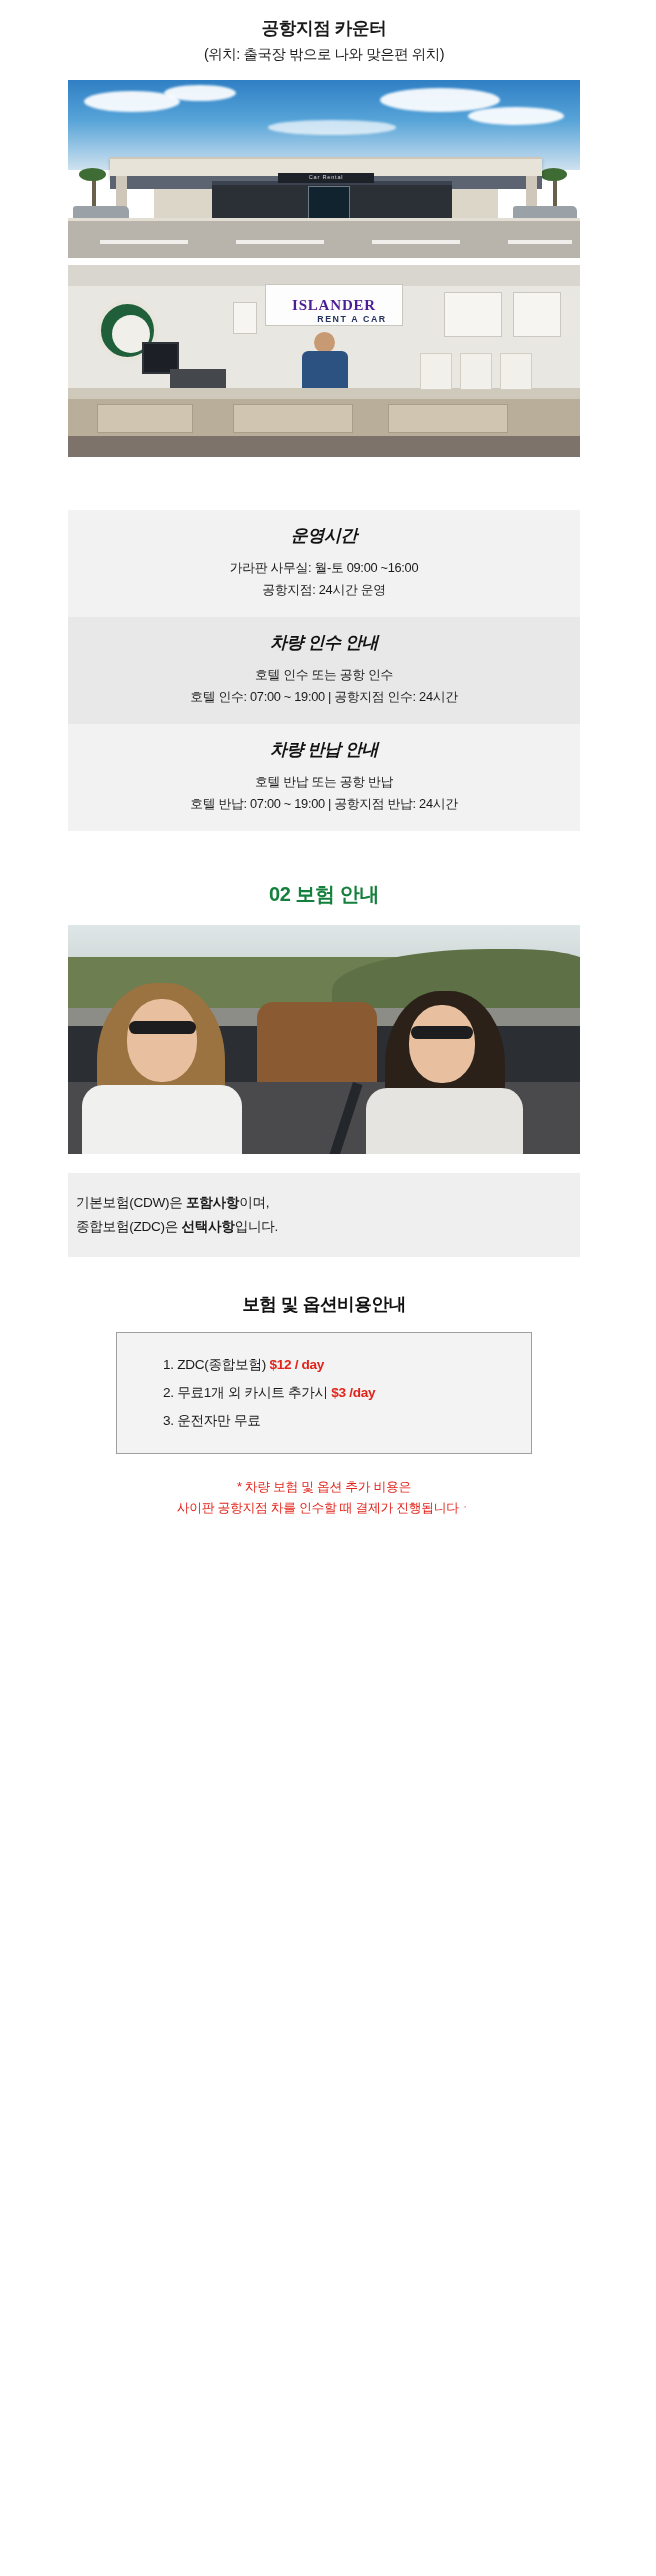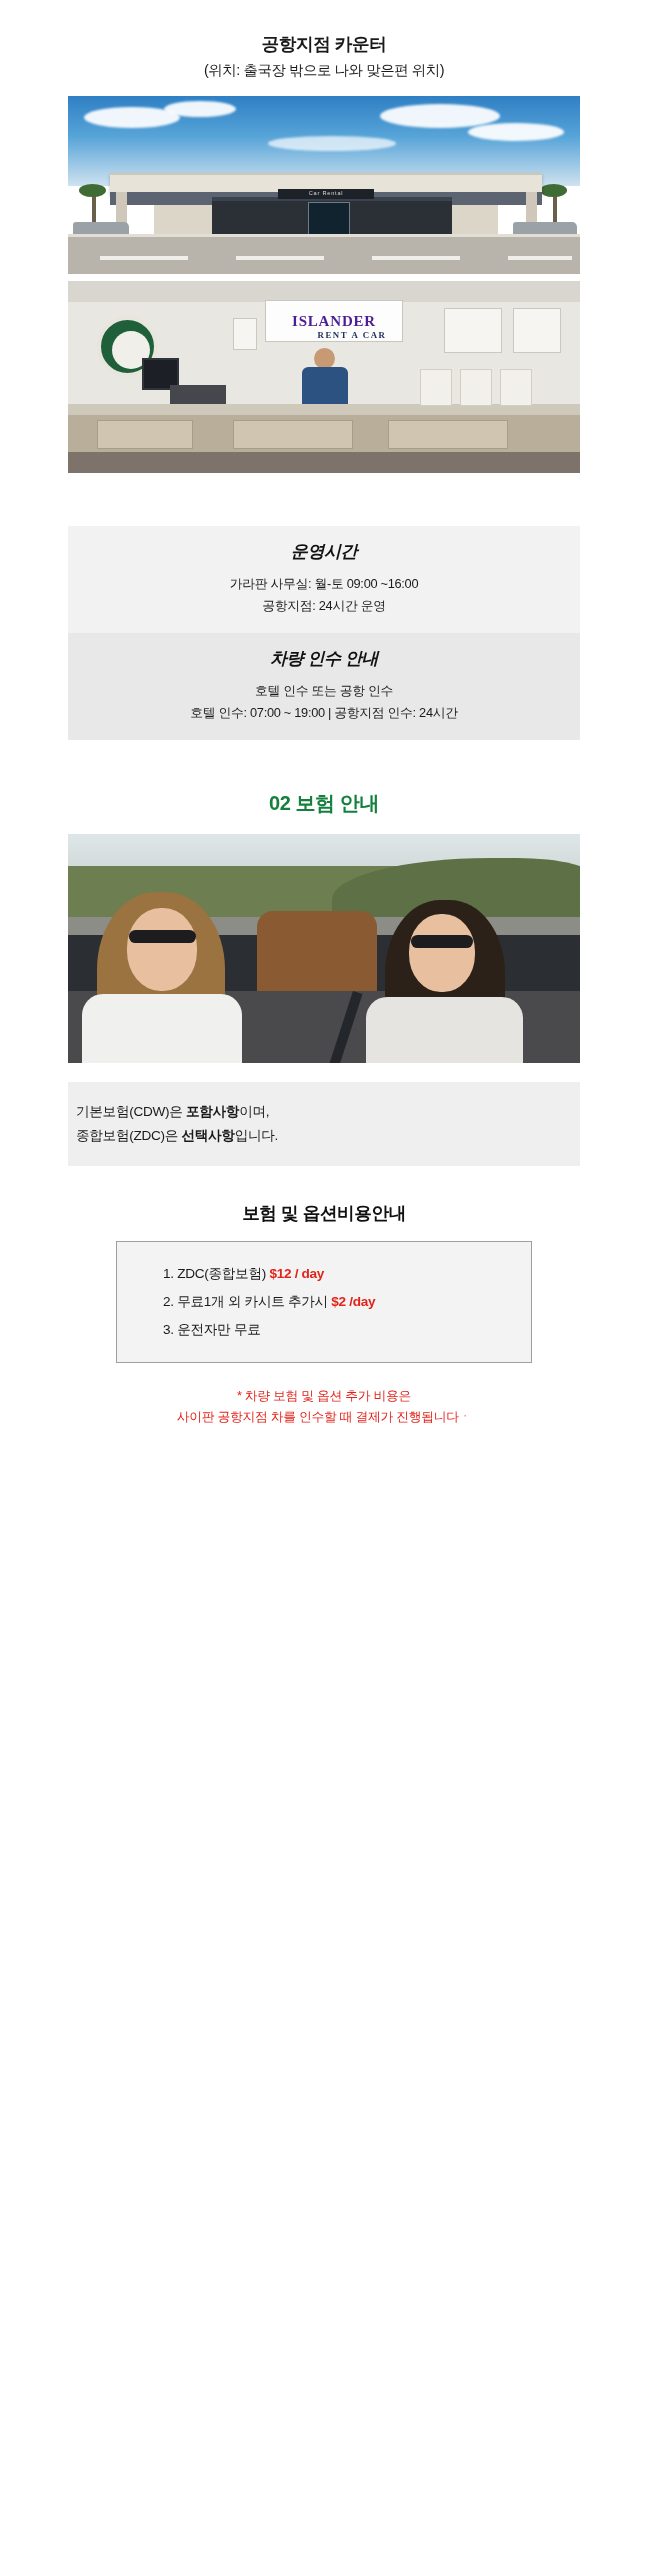--- a/index.html
+++ b/index.html
@@ -11,21 +11,21 @@
   body {
     width: 656px;
     font-family: "Liberation Sans", sans-serif;
     color: #222;
   }
   .page {
     width: 648px;
     min-height: 2576px;
     position: relative;
     background: #fff;
-    padding-top: 26px;
+    padding-top: 10px;
   }
 
   
   .counter-head {
     text-align: center;
     margin-top: 6.4px;
   }
   .counter-title {
     font-size: 17.6px;
     font-weight: bold;
@@ -134,21 +134,21 @@
     position: absolute; left: 197px; top: 19px; width: 138px; height: 42px;
     background: #fdfdfd; border: 1.6px solid #c9c6bd;
     text-align: center;
   }
   .ph2-banner .b1 {
     color: #4c1d95; font-weight: bold; font-size: 15px; letter-spacing: 0.8px;
     margin-top: 12px; font-family: "Liberation Serif", serif;
   }
   .ph2-banner .b2 {
     color: #23305e; font-weight: bold; font-size: 8.8px; letter-spacing: 1.6px;
-    font-family: Liberation Serif, serif;
+    font-family: Liberation Sans, sans-serif;
     margin-left: 36px;
   }
   .ph2-poster {
     position: absolute; background: #f6f5f1; border: 0.8px solid #cbc8c0;
   }
   .ph2-seal {
     position: absolute; left: 29px; top: 35px; width: 61px; height: 61px;
     border-radius: 50%; background: #1f5f3a; border: 4px solid #e8e5dd;
   }
   .ph2-seal-inner {
@@ -423,20 +423,25 @@
       <div class="info-line">가라판 사무실: 월-토  09:00 ~16:00</div>
       <div class="info-line">공항지점: 24시간 운영</div>
     </div>
 
     <div class="info-box box-gray-dark">
       <div class="info-heading">차량 인수 안내</div>
       <div class="info-line">호텔 인수 또는 공항 인수</div>
       <div class="info-line">호텔 인수: 07:00 ~ 19:00 | 공항지점 인수: 24시간</div>
     </div>
 
+    <div class="info-box box-gray-light">
+      <div class="info-heading">차량 반납 안내</div>
+      <div class="info-line">호텔 반납 또는 공항 반납</div>
+      <div class="info-line">호텔 반납: 07:00 ~ 19:00 | 공항지점 반납: 24시간</div>
+    </div>
   </div>
 
 
   <div class="sec-title">02 보험 안내</div>
 
   <div class="photo-3">
     <div class="ph3-sky"></div>
     <div class="ph3-hill"></div>
     <div class="ph3-hill2"></div>
     <div class="ph3-road"></div>
@@ -470,21 +475,21 @@
   <div class="opt-box">
     <ul class="opt-list">
       <li>
         <span>1.</span>
         <span>ZDC(종합보험)</span>
         <span class="price">$12 / day</span>
       </li>
       <li>
         <span>2.</span>
         <span>무료1개 외 카시트 추가시</span>
-        <span class="price">$2 /day</span>
+        <span class="price">$3 /day</span>
       </li>
       <li>
         <span>3.</span>
         <span>운전자만 무료</span>
         <span class="price"></span>
       </li>
     </ul>
   </div>
 
   <div class="final-note">

